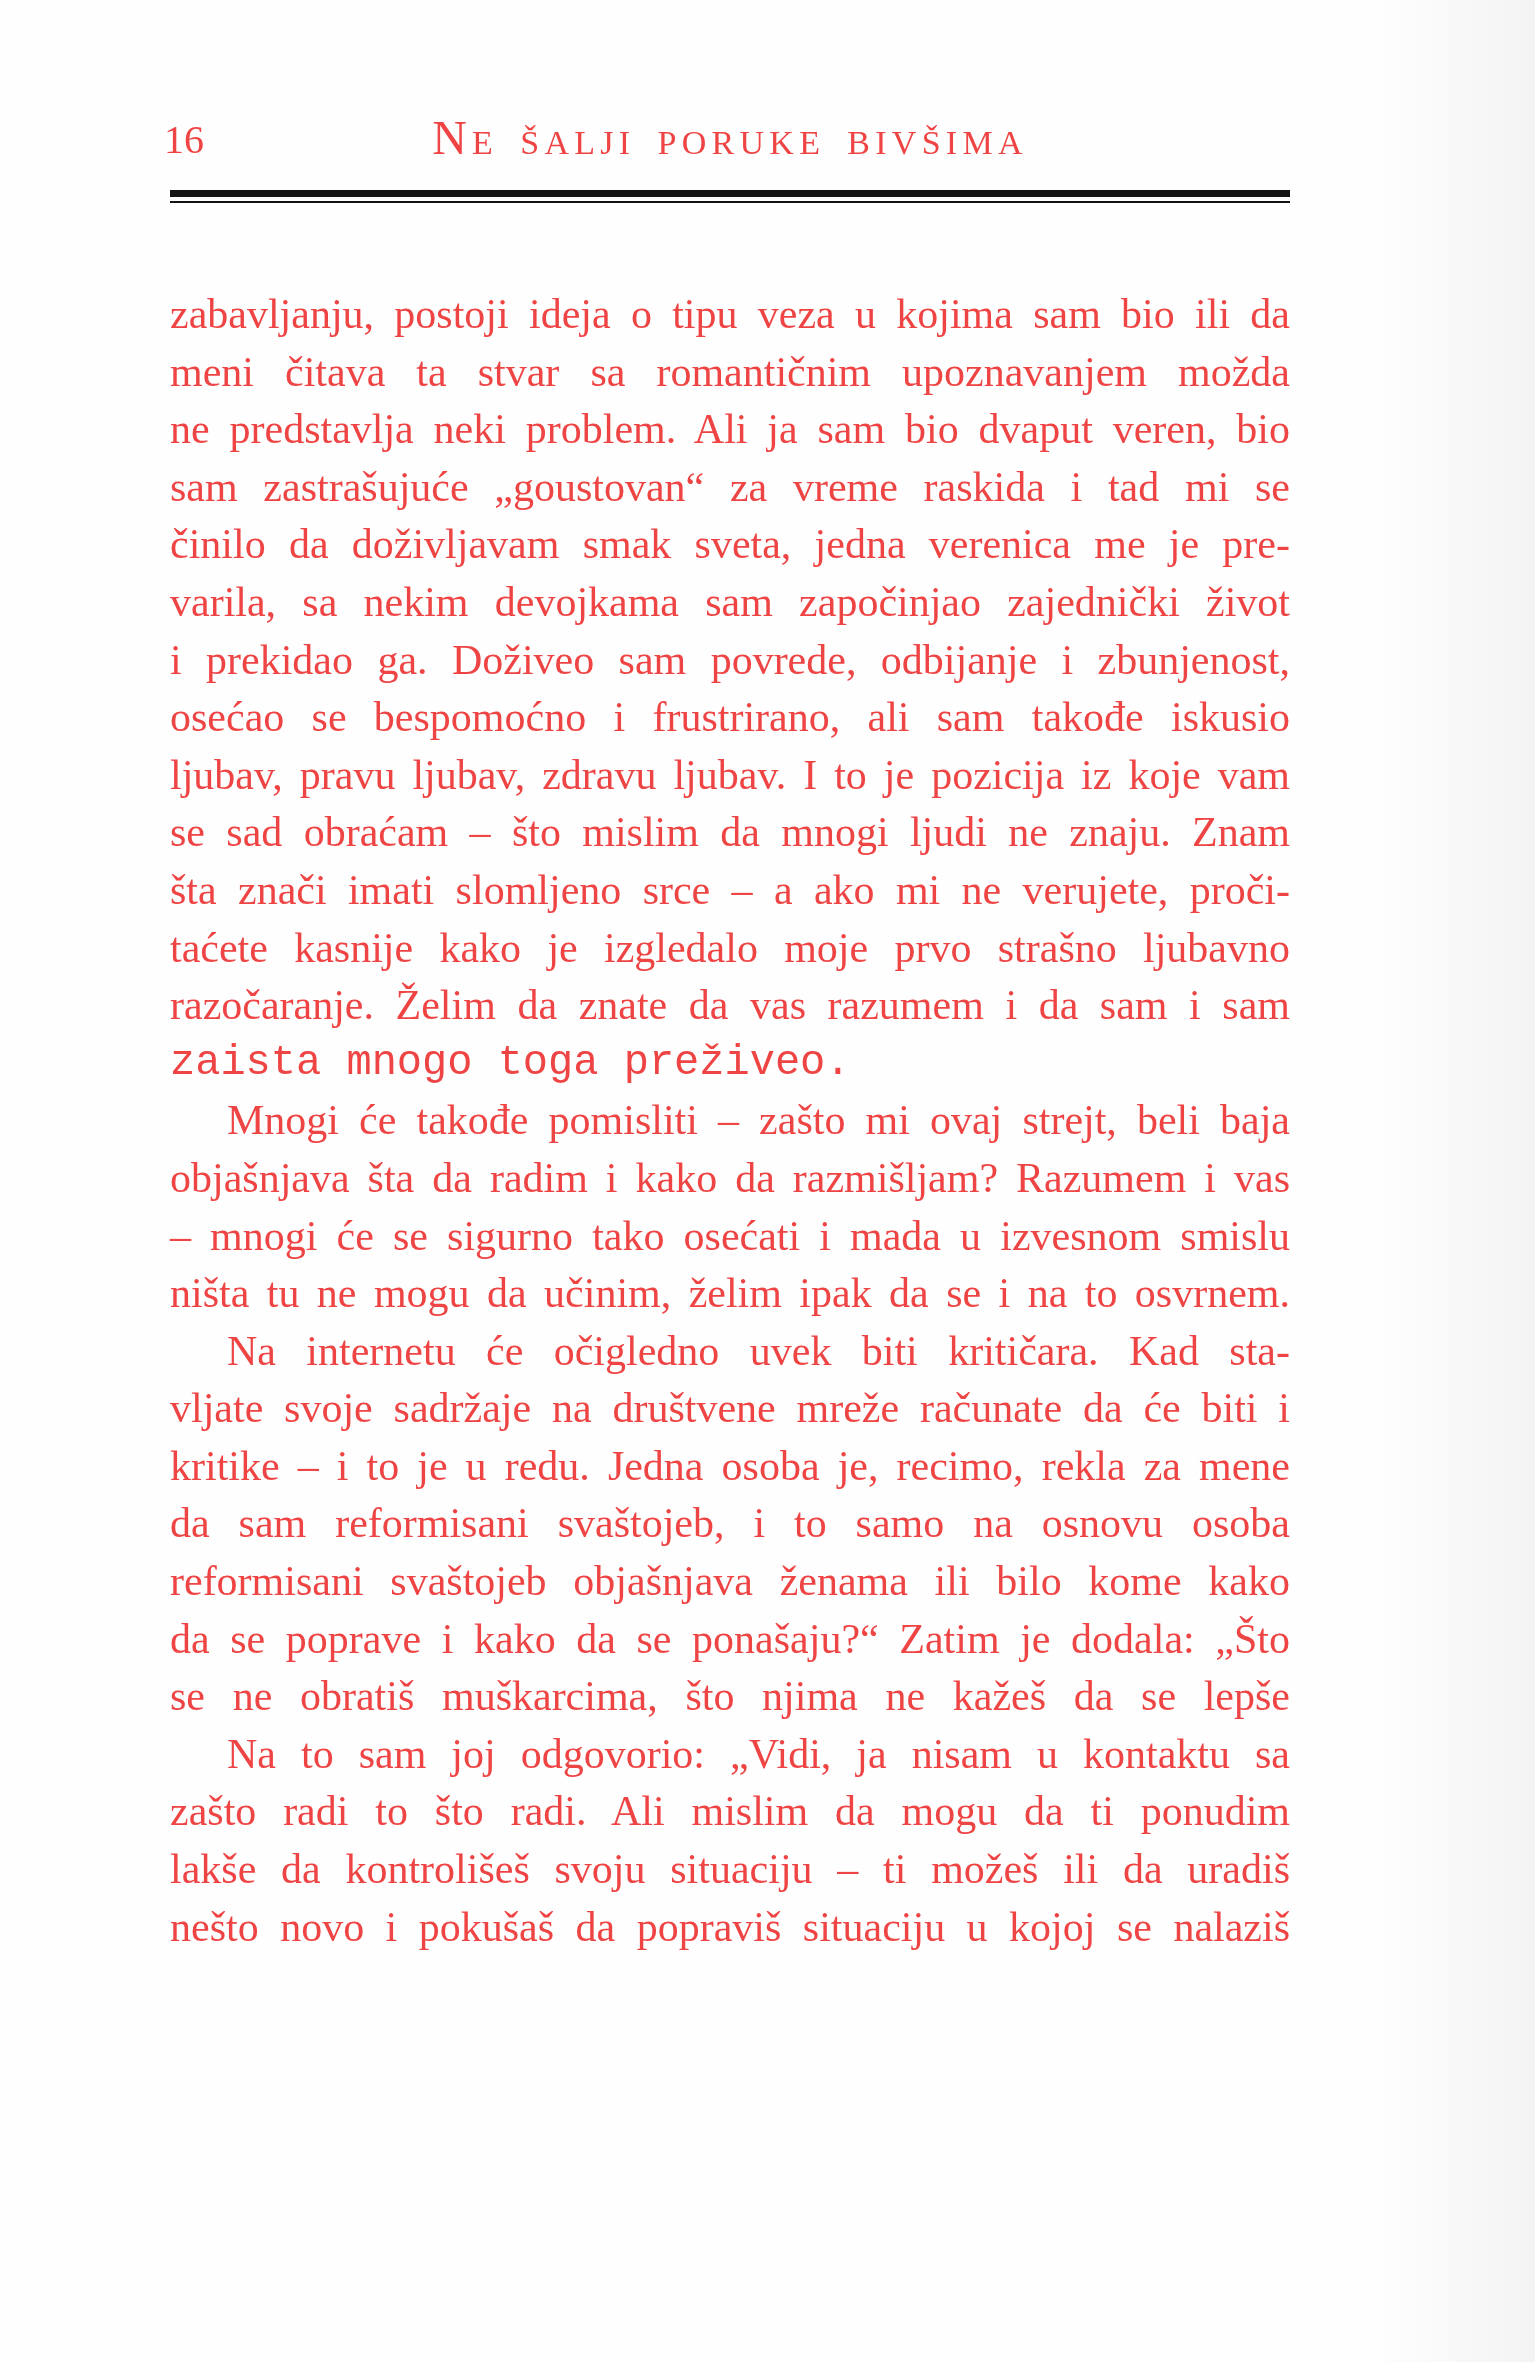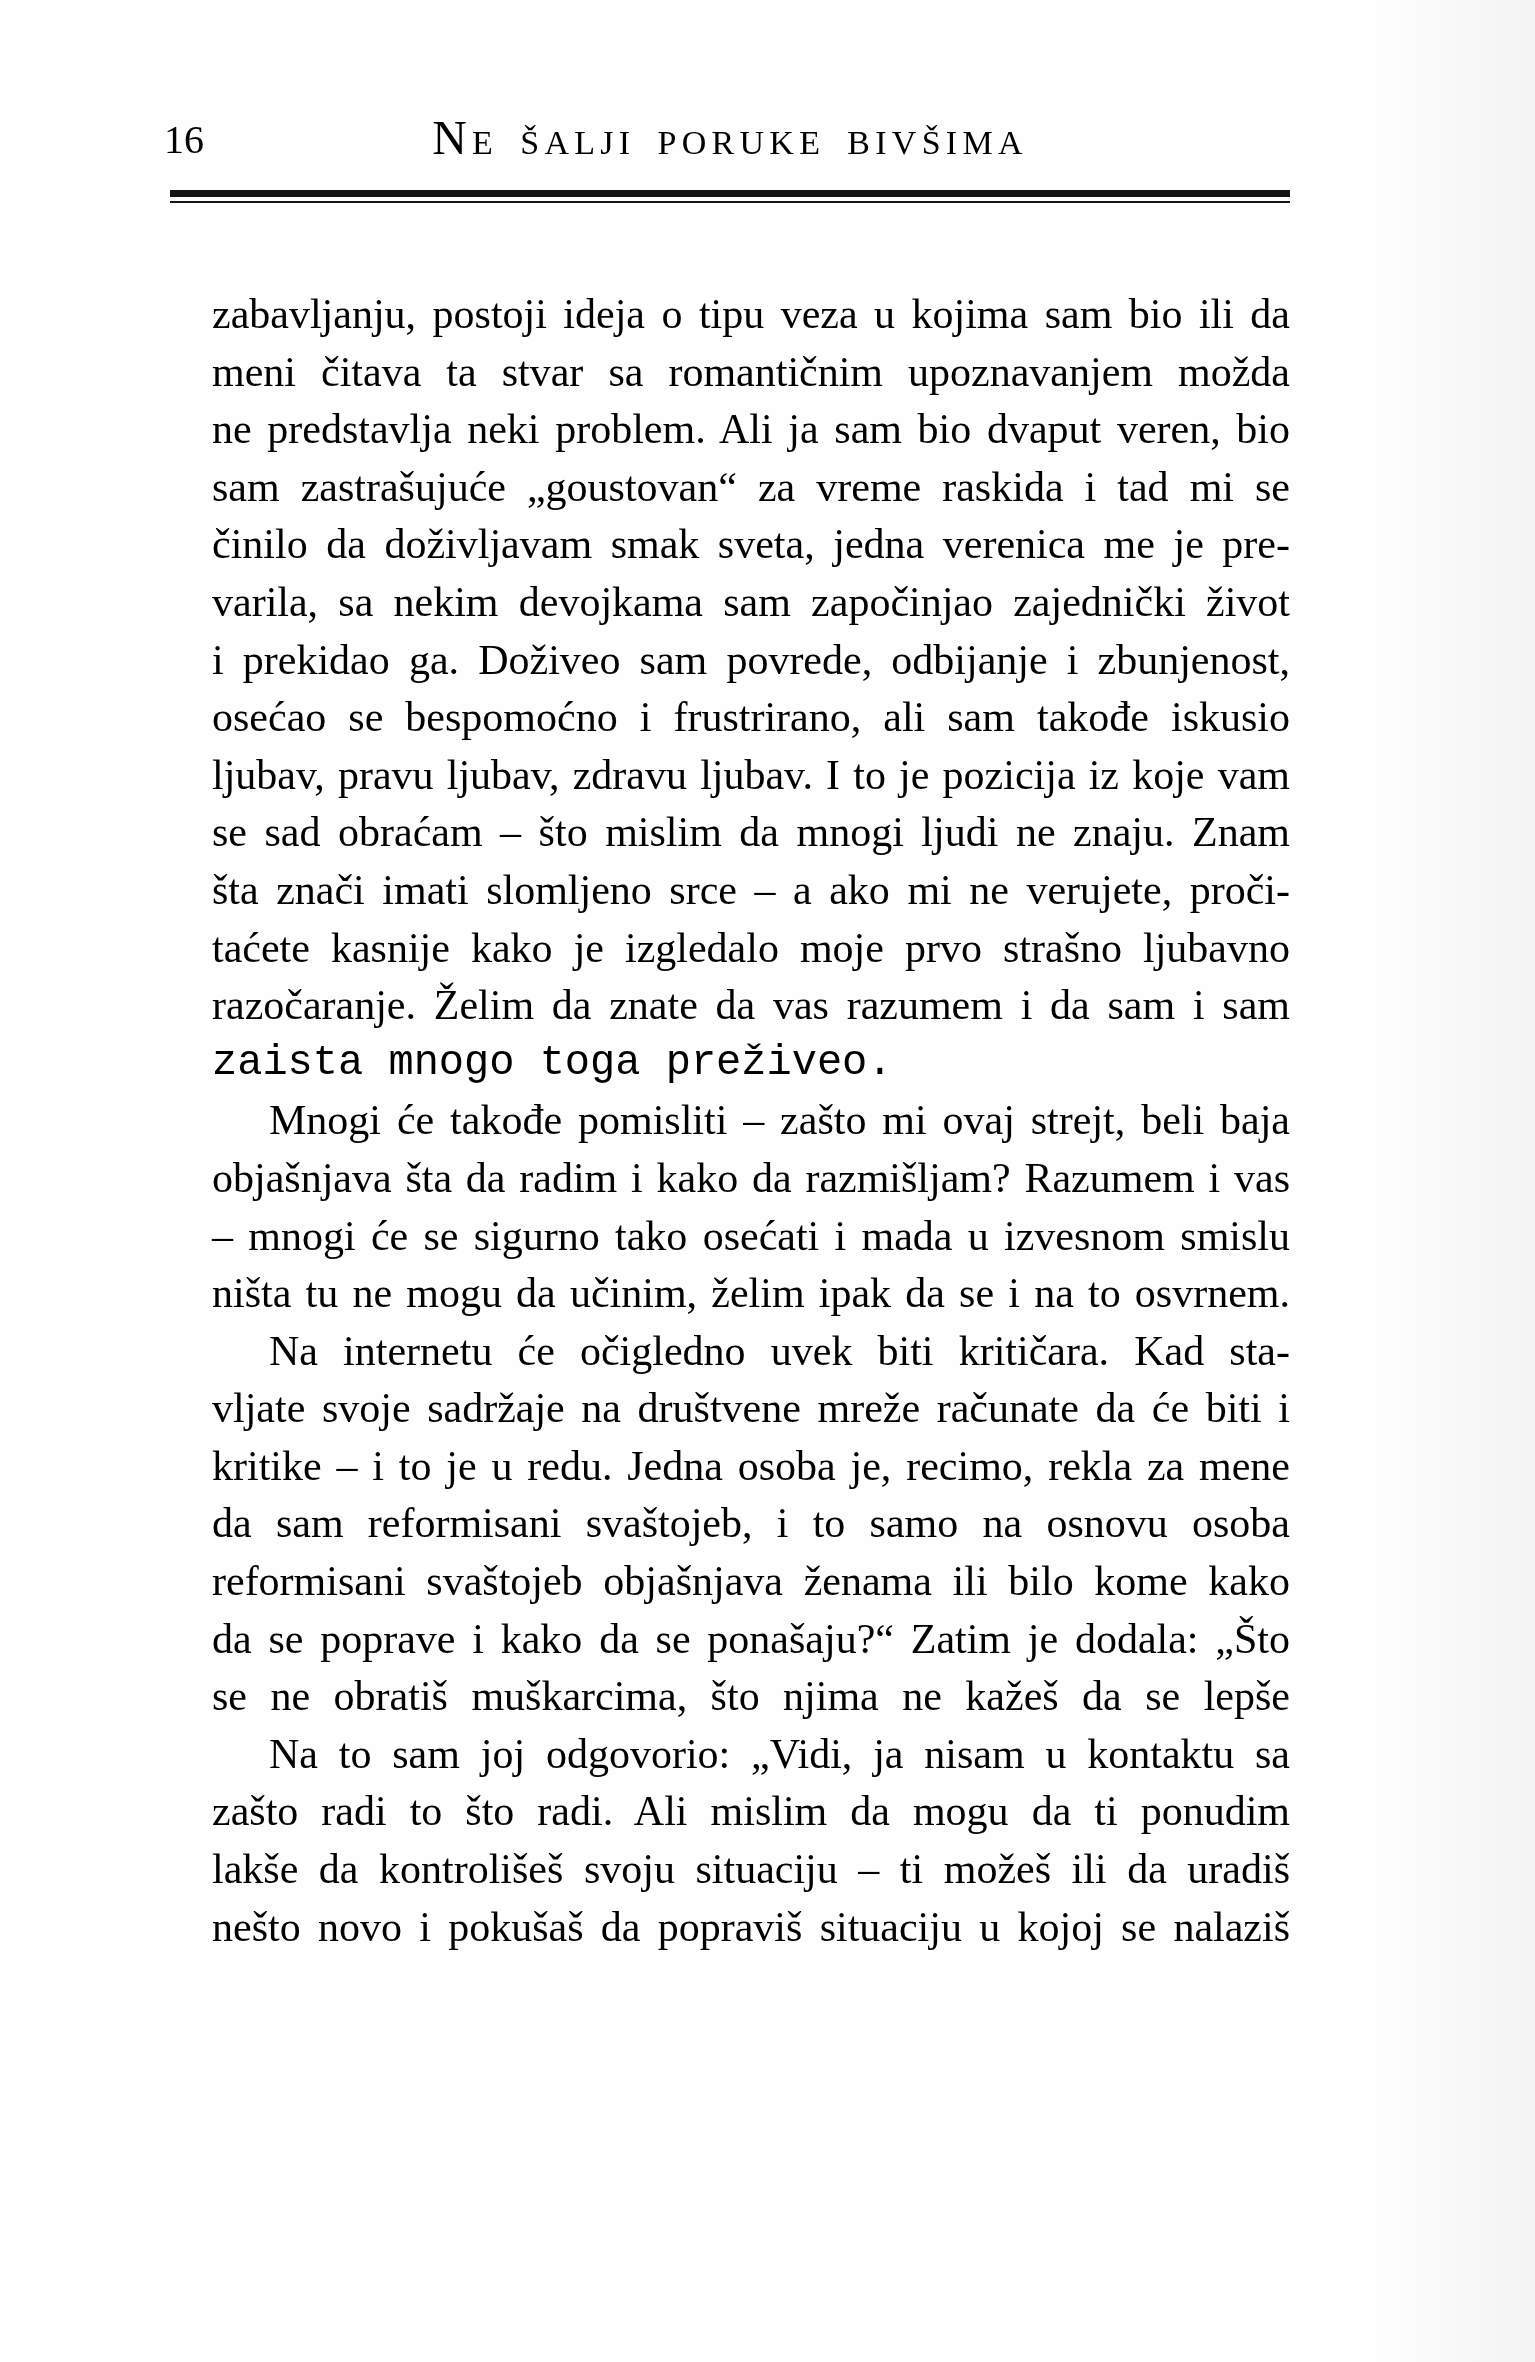--- a/index.html
+++ b/index.html
@@ -1,21 +1,21 @@
 <!DOCTYPE html>
 <html><head>
 <meta charset="utf-8">
 <style>
   html,body{margin:0;padding:0;background:#ffffff;}
   .page{
     position:relative;
     width:1535px;height:2362px;
     background:#fefefe;
     font-family:"Liberation Serif","DejaVu Serif",serif;
-    color:#000000;
+    color:#ef4444;
     overflow:hidden;
   }
   
   .page::after{
     content:"";position:absolute;top:0;right:0;width:160px;height:100%;
     background:linear-gradient(90deg, rgba(0,0,0,0) 0%, rgba(0,0,0,0.045) 100%);
     pointer-events:none;
   }
   .pagehead{
     position:absolute;left:170px;top:116px;width:1120px;height:52px;
@@ -36,21 +36,20 @@
     border-top:7px solid #141414;
     border-bottom:2px solid #141414;
   }
   .bodytext{
     position:absolute;left:170px;top:286px;width:1120px;
     font-size:42px;line-height:57.6px;
   }
   .line{
     text-align:justify;
     text-align-last:justify;
-    margin-left:42px;
   }
   .line.end{text-align-last:left;font-family:Liberation Mono, monospace;}
   .line.indent{text-indent:57px;}
 </style>
 </head>
 <body>
 
 <div class="page">
   <header class="pagehead">
     <span class="pagenum">16</span>

